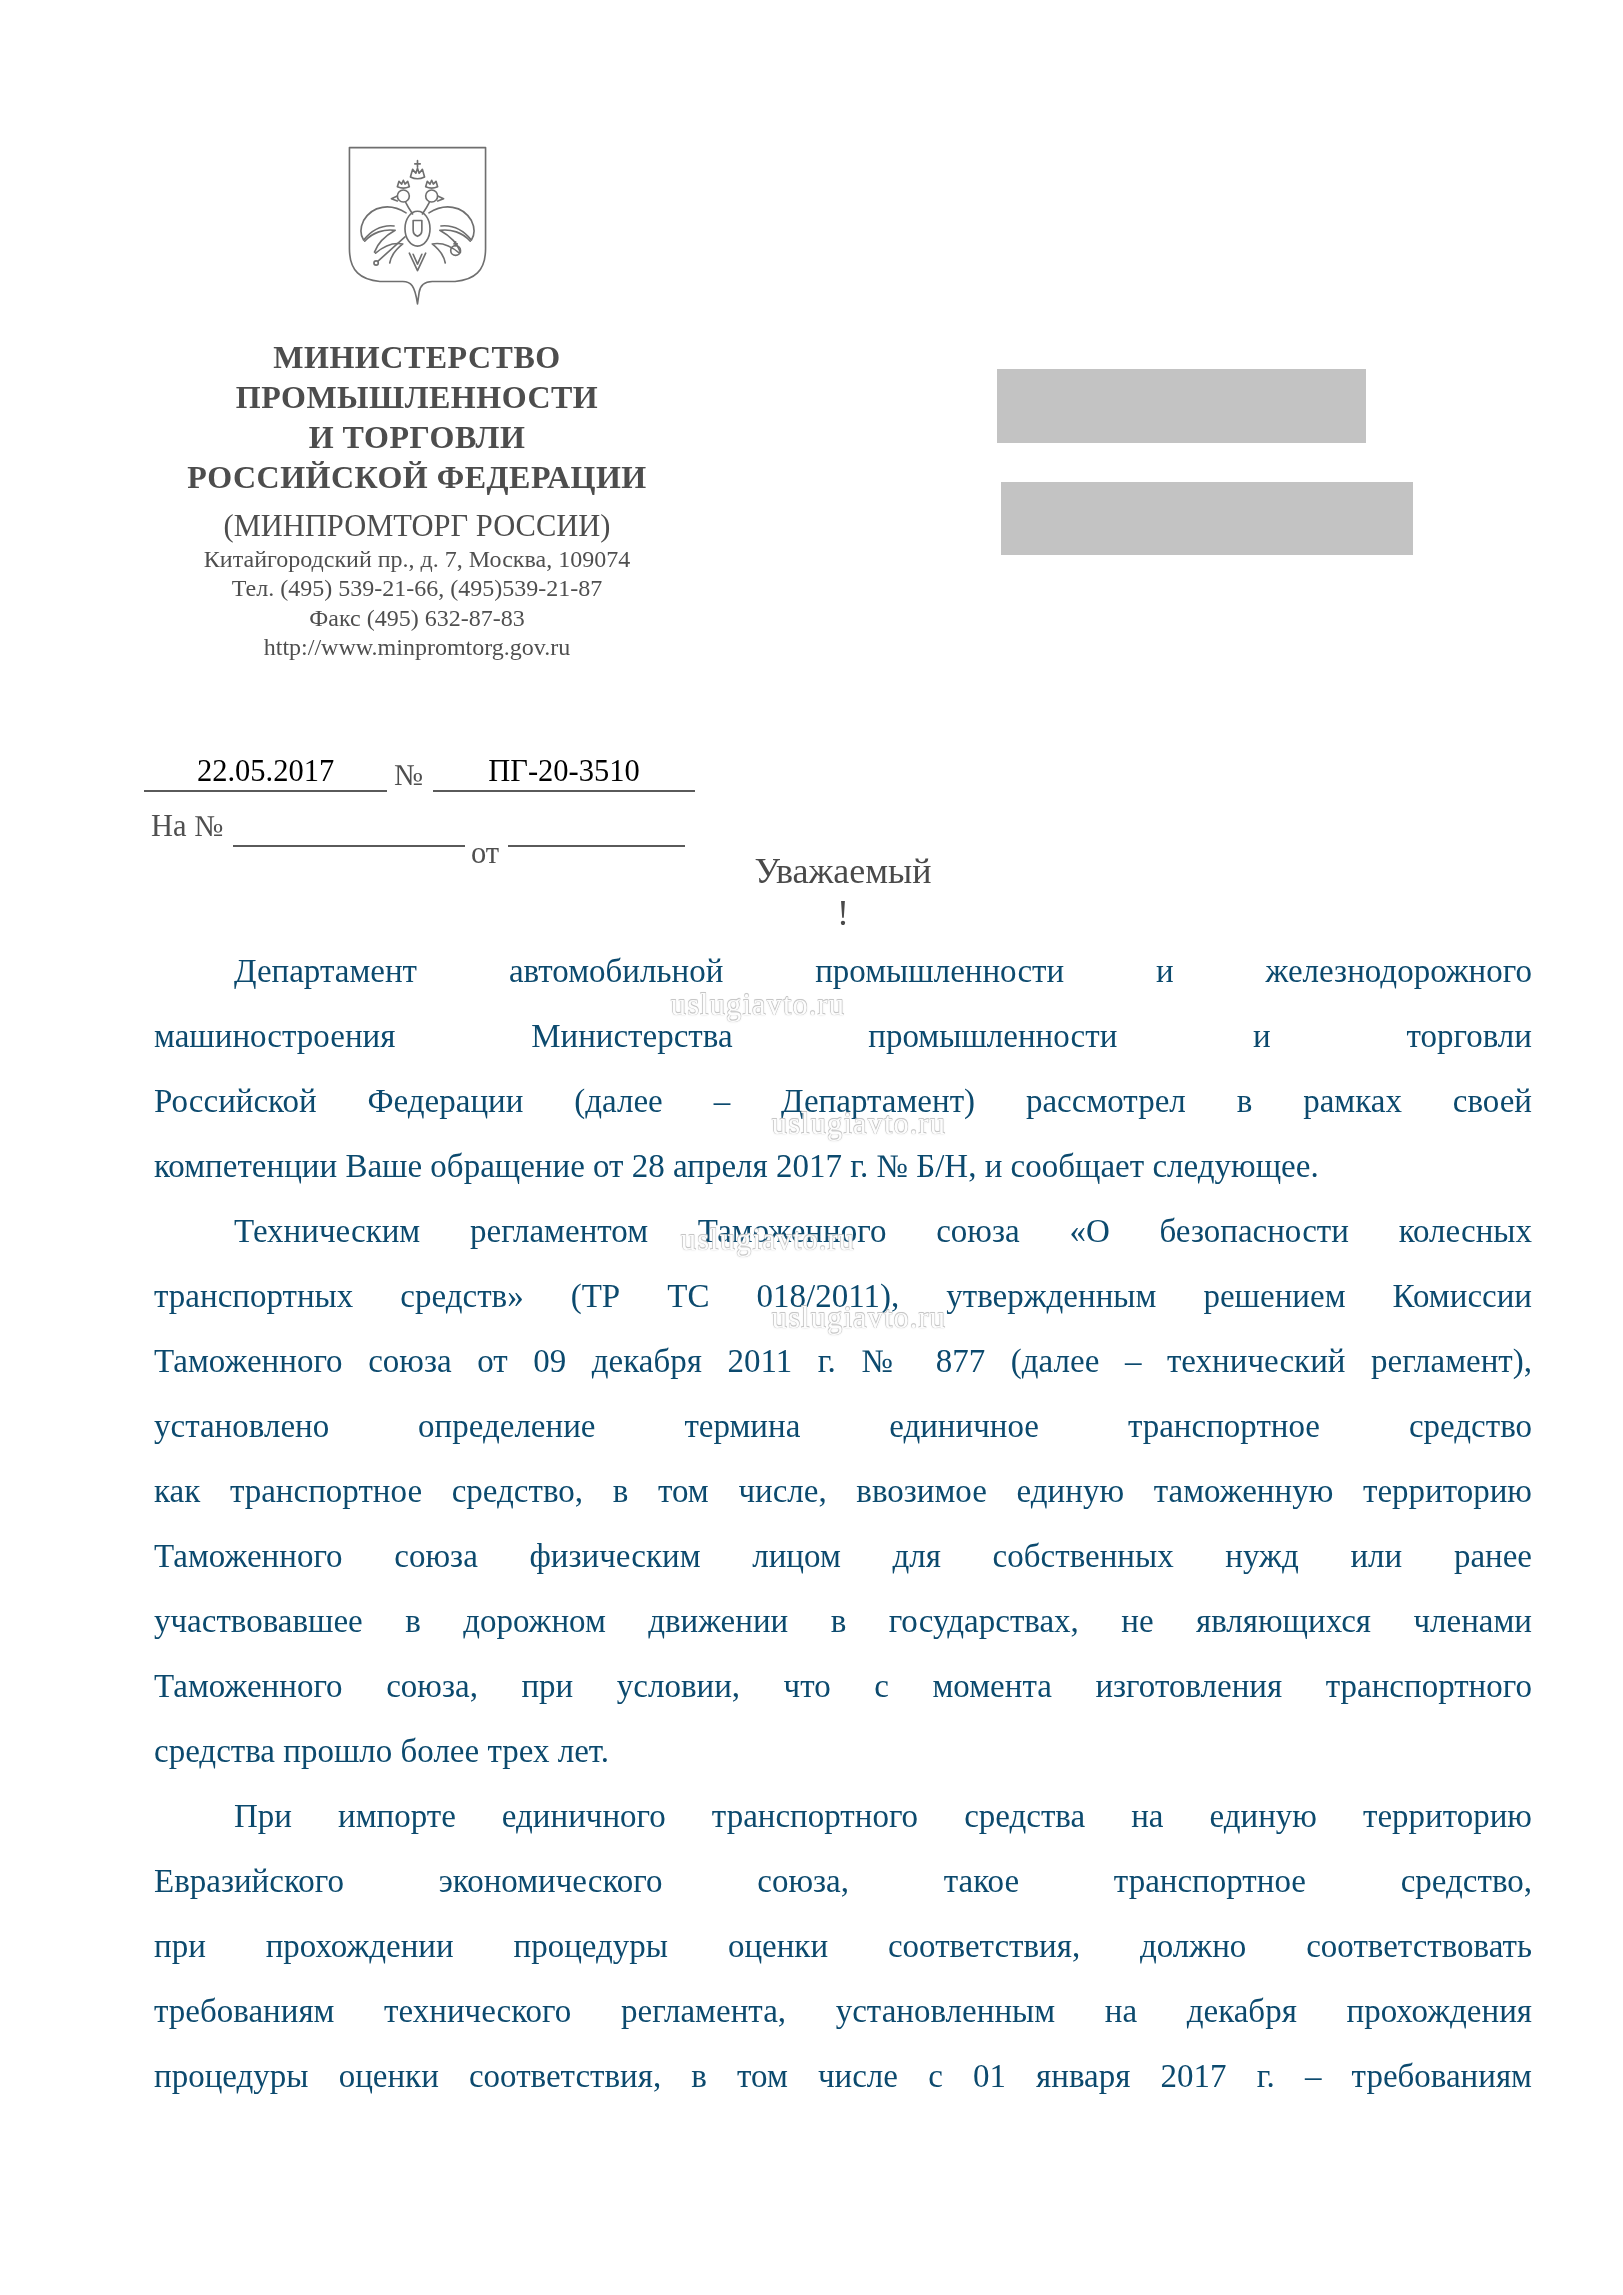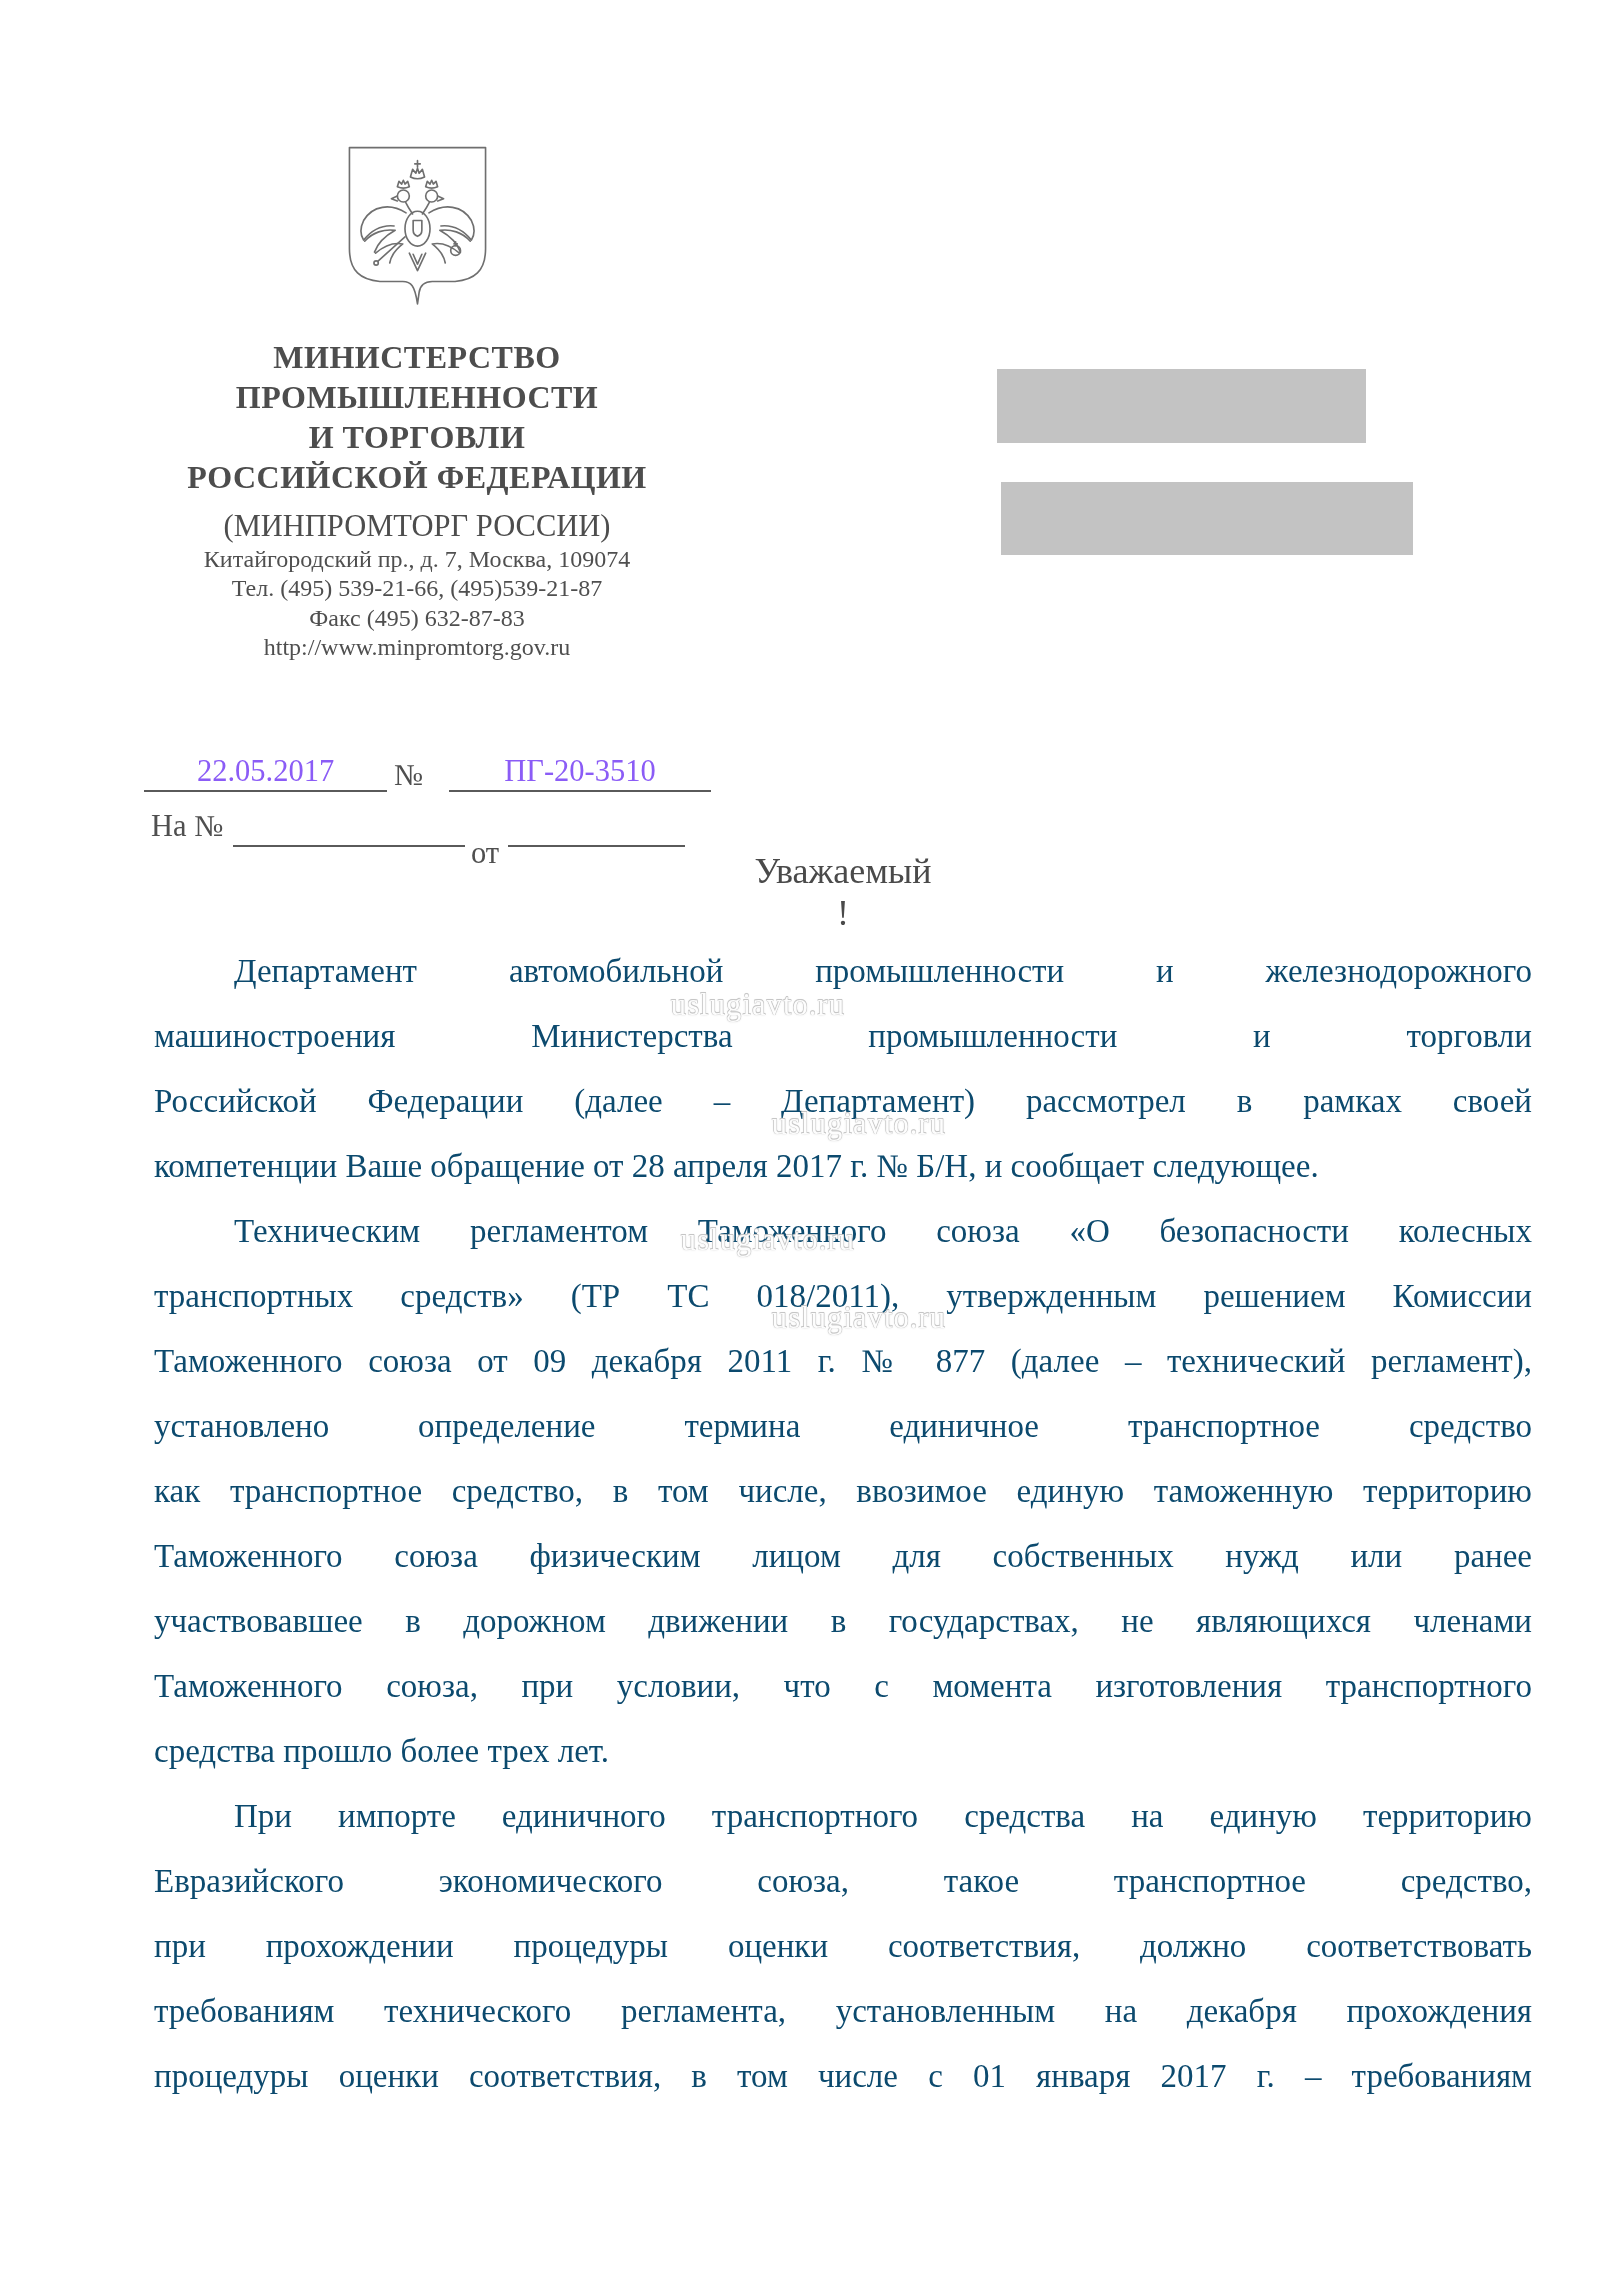--- a/index.html
+++ b/index.html
@@ -23,26 +23,26 @@
     letter-spacing:0.5px;white-space:nowrap;
   }
   .short-name{
     margin-top:9.8px;font-size:30.5px;line-height:38px;color:#4d4d4d;white-space:nowrap;
   }
   .contact-block{}
   .contact-block div{font-size:24px;line-height:29.4px;color:#4f4f4f;white-space:nowrap;}
   
   .ref-cell{
     position:absolute;height:36px;border-bottom:2.2px solid #5a5a5a;
-    font-size:30.5px;text-align:center;color:#8b5cf6;
+    font-size:30.5px;text-align:center;color:#000000;
   }
   .ref-label{position:absolute;font-size:30.5px;color:#4f4f4f;}
   .ref-date{left:144px;top:754px;width:243px;}
   .ref-no-label{left:394px;top:758px;}
-  .ref-number{left:449px;top:754px;width:262px;}
+  .ref-number{left:433px;top:754px;width:262px;}
   .ref-incoming-label{left:151px;top:809px;}
   .ref-line-1{left:233px;top:809px;width:232px;}
   .ref-from-label{left:471px;top:812px;margin-top:24px;}
   .ref-line-2{left:508px;top:809px;width:177px;}
   
   .redaction{position:absolute;background:#c3c3c3;}
   .redaction-inline{
     display:inline-block;width:357px;height:81px;background:#c3c3c3;
     vertical-align:middle;margin:0 7.6px;
   }

